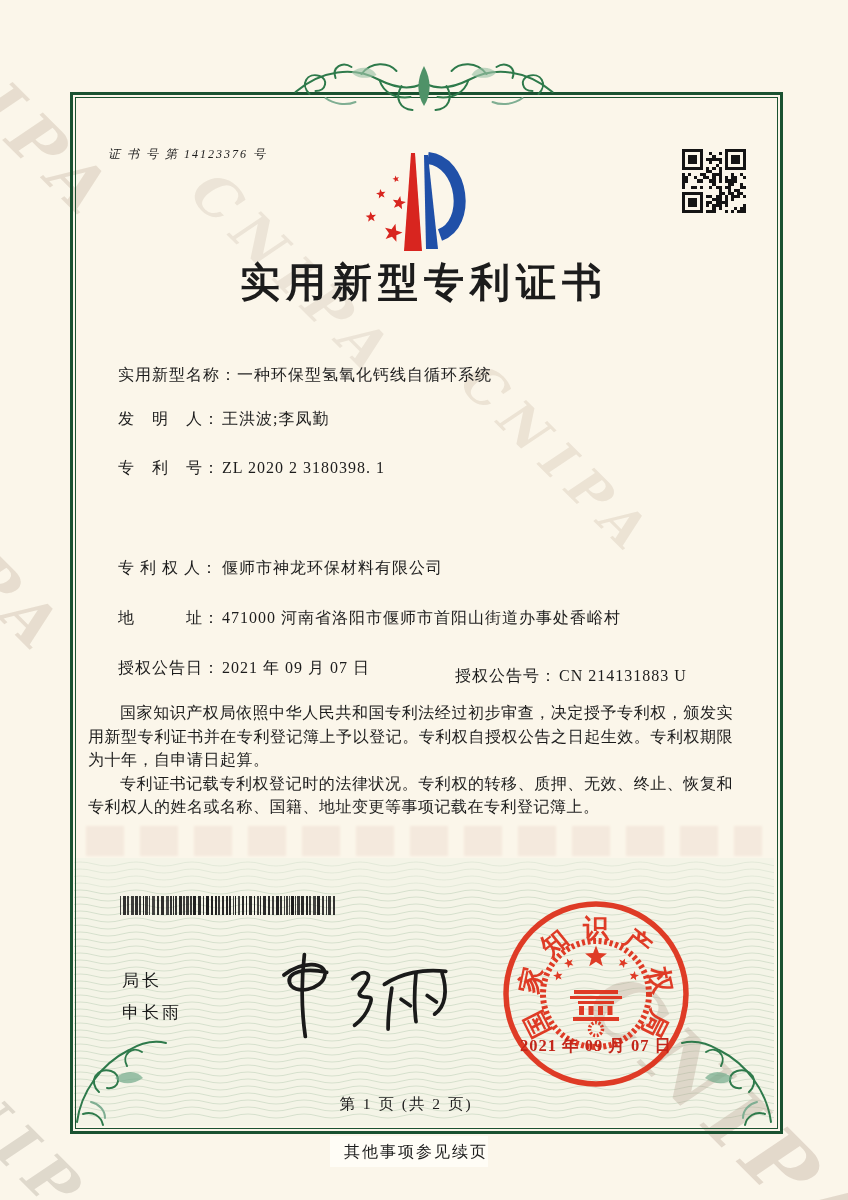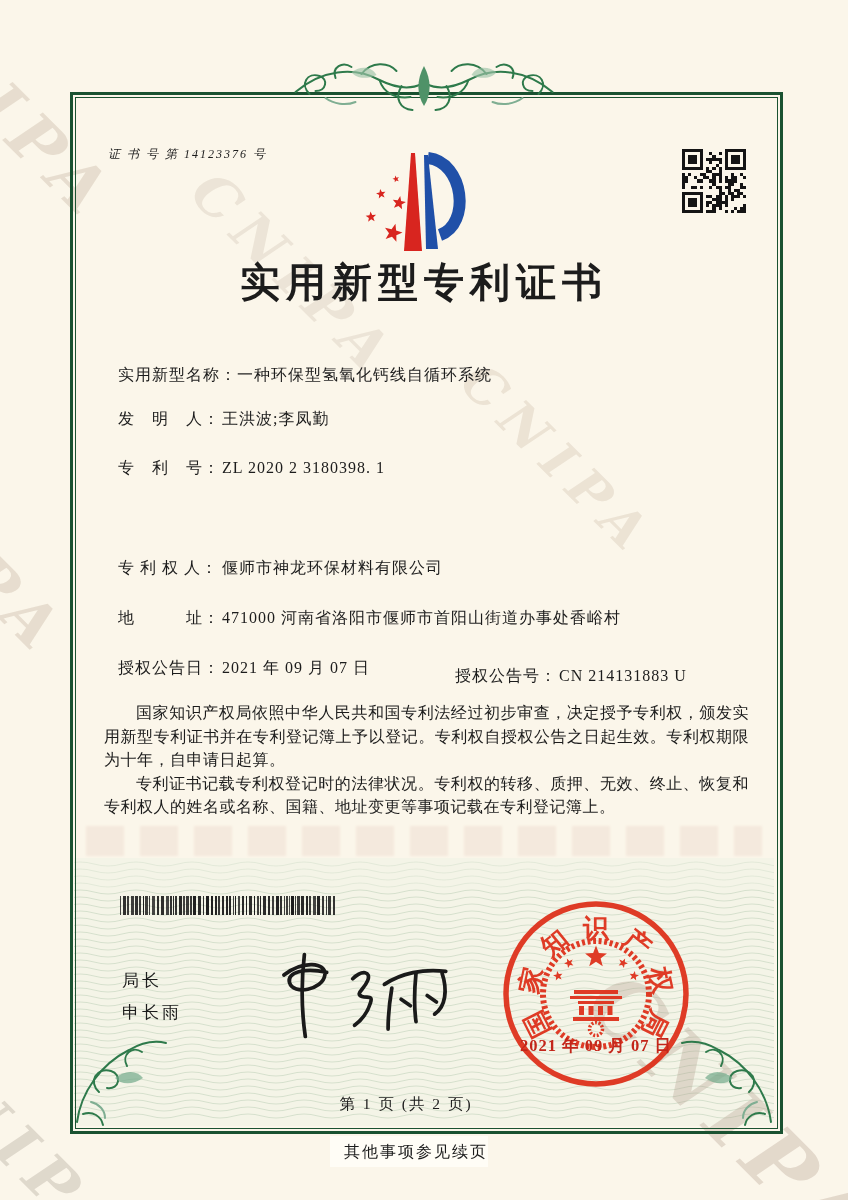--- a/index.html
+++ b/index.html
@@ -44,21 +44,21 @@
   }
   
   .row{position:absolute; left:118px; right:80px; z-index:3; font-size:16px; line-height:24px; white-space:nowrap;}
   .row .lbl{display:inline-block; min-width:104px; letter-spacing:1px;}
   .row .val{letter-spacing:1px;}
   #row1{top:355px;margin-top:8px;} #row2{top:407px;} #row3{top:456px;} #row4{top:505px;}
   #row5{top:556px;} #row6{top:606px;} #row7{top:656px;}
   .pair2{position:absolute; left:337px; top:8px;}
   
   .body-text{
-    position:absolute; left:104px; top:701px; width:645px; z-index:3;
+    position:absolute; left:88px; top:701px; width:645px; z-index:3;
     font-size:16px; line-height:23.5px; text-align:justify; letter-spacing:.5px;
   }
   .body-text p{margin:0; text-indent:2em;}
   
   #barcode-svg{position:absolute; left:120px; top:896px; z-index:3;}
   .signer-title{position:absolute; left:122px; top:969px; z-index:3; font-size:17px; letter-spacing:3px; font-family:Liberation Sans, sans-serif;}
   .signer-name {position:absolute; left:122px; top:1001px; z-index:3; font-size:17px; letter-spacing:3px; font-family:"Liberation Sans", sans-serif;}
   #sig-svg{position:absolute; left:256px; top:946px; z-index:3;}
   #seal-svg{position:absolute; left:500px; top:898px; z-index:4; opacity:.93;}
   .seal-date{

